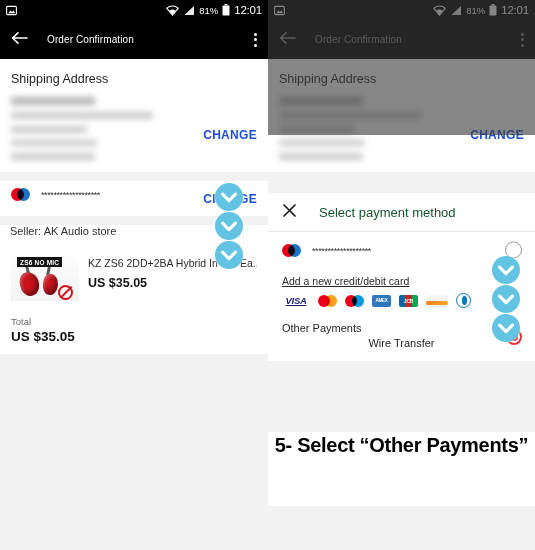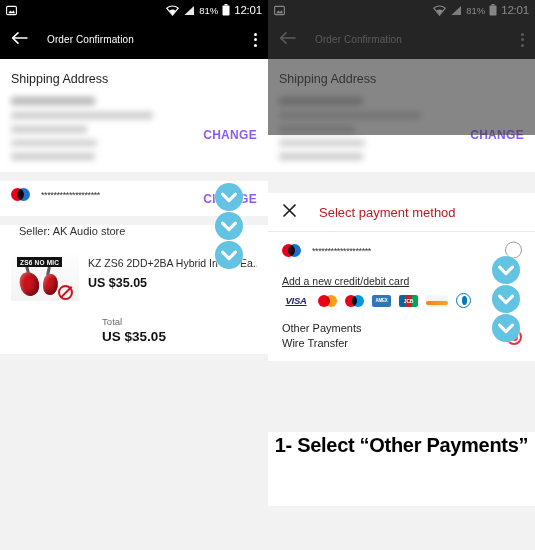--- a/index.html
+++ b/index.html
@@ -48,36 +48,36 @@
   .addr-block { position: relative; padding: 0 11px 12px; }
   .blur-line { background: #c9c9c9; border-radius: 2px; filter: blur(3.2px); margin-bottom: 7px; }
   .bl1 { width: 84px; height: 8px; background: #b4b4b4; }
   .bl2 { width: 142px; height: 7px; }
   .bl3 { width: 76px; height: 7px; }
   .bl4 { width: 86px; height: 6px; }
   .bl5 { width: 84px; height: 7px; margin-bottom: 0; }
 
   .change-link {
     position: absolute; right: 11px; top: 50%; transform: translateY(-50%);
-    color: #8b5cf6; font-size: 12px; font-weight: bold; letter-spacing: .3px;
+    color: #1d4ed8; font-size: 12px; font-weight: bold; letter-spacing: .3px;
   }
 
   .gap { height: 9px; background: #f2f2f2; }
 
   .pay-row { position: relative; display: flex; align-items: center; padding: 7px 11px 15px; }
   .mc-logo { position: relative; width: 19px; height: 13px; flex: none; }
   .mc-logo i { position: absolute; top: 0; width: 13px; height: 13px; border-radius: 50%; }
   .mc-red  { left: 0;   background: #eb001b; }
   .mc-blue { left: 6px; background: #1a73c8; mix-blend-mode: multiply; }
   .mask-txt {
     margin-left: 11px; font-size: 9px; color: #333; letter-spacing: -.4px;
     white-space: nowrap; overflow: hidden;
   }
 
-  .seller { font-size: 11px; color: #303030; padding: 0 19px 12px; }
+  .seller { font-size: 11px; color: #303030; padding: 0 10px 12px; }
 
   .item-row { display: flex; padding: 6px 11px 9px; gap: 9px; }
   .thumb {
     width: 68px; height: 46px; flex: none; position: relative; overflow: hidden;
     background: linear-gradient(#fdfdfd,#f3f3f3);
   }
   .thumb-banner {
     position: absolute; left: 6px; top: 2px; background: #111; color: #fff;
     font-size: 6.5px; font-weight: bold; padding: 1.5px 3px; letter-spacing: .2px; z-index: 3;
   }
@@ -94,34 +94,34 @@
     border: 2.4px solid #d0121b; border-radius: 50%; z-index: 4;
   }
   .nomic::after {
     content: ""; position: absolute; left: -1px; top: 4.3px; width: 15px; height: 2.4px;
     background: #d0121b; transform: rotate(-45deg);
   }
   .item-info { padding-top: 2px; min-width: 0; }
   .item-name { font-size: 10.5px; color: #2b2b2b; white-space: nowrap; overflow: hidden; }
   .item-price { font-size: 12.5px; font-weight: bold; color: #111; margin-top: 7px; }
 
-  .total-row { display: flex; align-items: center; padding: 6px 11px 10px; flex-direction: column; }
+  .total-row { display: flex; align-items: center; padding: 6px 11px 10px; }
   .total-lbl { font-size: 9.5px; color: #6b6b6b; }
   .total-amt { font-size: 13.5px; font-weight: bold; color: #111; margin-top: 2px; }
   .paynow {
     margin-left: auto; background: #f9444a; color: #fff; border: none;
     font-size: 11.5px; font-weight: bold; letter-spacing: .3px;
     padding: 9px 16px; border-radius: 3px; cursor: pointer;
   }
 
   
   .scrim { position: absolute; left: 0; top: 0; right: 0; height: 135px; background: rgba(60,60,60,.62); z-index: 5; }
   .sheet { position: absolute; left: 0; right: 0; top: 193px; background: #fff; z-index: 6; }
   .sheet-head { display: flex; align-items: center; height: 38px; padding: 0 14px; }
-  .sheet-title { font-size: 13px; color: #b91c1c; margin-left: 22px; }
+  .sheet-title { font-size: 13px; color: #14532d; margin-left: 22px; }
 
   .sheet-card-row { position: relative; display: flex; align-items: center; padding: 12px 14px 10px; border-top: 1px solid #e8e8e8; }
   .radio-empty {
     position: absolute; right: 13px; top: 50%; transform: translateY(-50%);
     width: 17px; height: 17px; border: 1.6px solid #9a9a9a; border-radius: 50%; background: #fff;
   }
   .radio-sel {
     position: absolute; right: 13px; top: 50%; transform: translateY(-50%);
     width: 16px; height: 16px; border: 2px solid #e4343c; border-radius: 50%;
     background: #fff; display: flex; align-items: center; justify-content: center;
@@ -142,21 +142,21 @@
   .lg-jcb { width: 19px; background: linear-gradient(90deg,#0a64a4 33%,#cd2128 33% 66%,#00a650 66%); color: #fff; font-size: 5px; }
   .lg-disc { width: 22px; background: linear-gradient(#f7f7f7,#ededed); position: relative; overflow: hidden; }
   .lg-disc::after { content:""; position:absolute; right:0; bottom:2px; width:22px; height:4px;
                     background: linear-gradient(90deg,#f0821e,#f5a623); border-radius: 2px; }
   .lg-diners { width: 15px; height: 15px; border: 1.4px solid #0079be; border-radius: 50%; position: relative; }
   .lg-diners::after { content:""; position:absolute; left:4.5px; top:2.2px; width:5px; height:8.5px;
                       background:#0079be; border-radius: 50%; }
 
   .other-pay { position: relative; padding: 10px 14px 12px; }
   .op-l1 { font-size: 11px; color: #1f1f1f; }
-  .op-l2 { font-size: 11px; color: #1f1f1f; margin-top: 3px; }
+  .op-l2 { font-size: 11px; color: #1f1f1f; margin-top: 3px; text-align: center; }
 
   
   .arrows { position: absolute; z-index: 40; display: flex; flex-direction: column; gap: 1px; }
   .arrows-left  { left: 215px; top: 183px; }
   .arrows-right { left: 492px; top: 256px; }
   .chev {
     width: 28px; height: 28px; border-radius: 50%; background: #63c3e3;
     display: flex; align-items: center; justify-content: center;
     box-shadow: 0 0 0 1px rgba(255,255,255,.45);
   }
@@ -421,15 +421,15 @@
           <path d="M1.6 2.2 L8 8.6 L14.4 2.2" fill="none" stroke="#fff" stroke-width="3.2" stroke-linecap="round" stroke-linejoin="round"></path>
         </svg>
       </span>
     <span class="chev">
         <svg width="16" height="11" viewBox="0 0 16 11">
           <path d="M1.6 2.2 L8 8.6 L14.4 2.2" fill="none" stroke="#fff" stroke-width="3.2" stroke-linecap="round" stroke-linejoin="round"></path>
         </svg>
       </span>
   </div>
 
-  <div class="caption caption-right">1- Select “Other Payments”</div>
+  <div class="caption caption-right">5- Select “Other Payments”</div>
 
 </div>
 
 </body></html>

